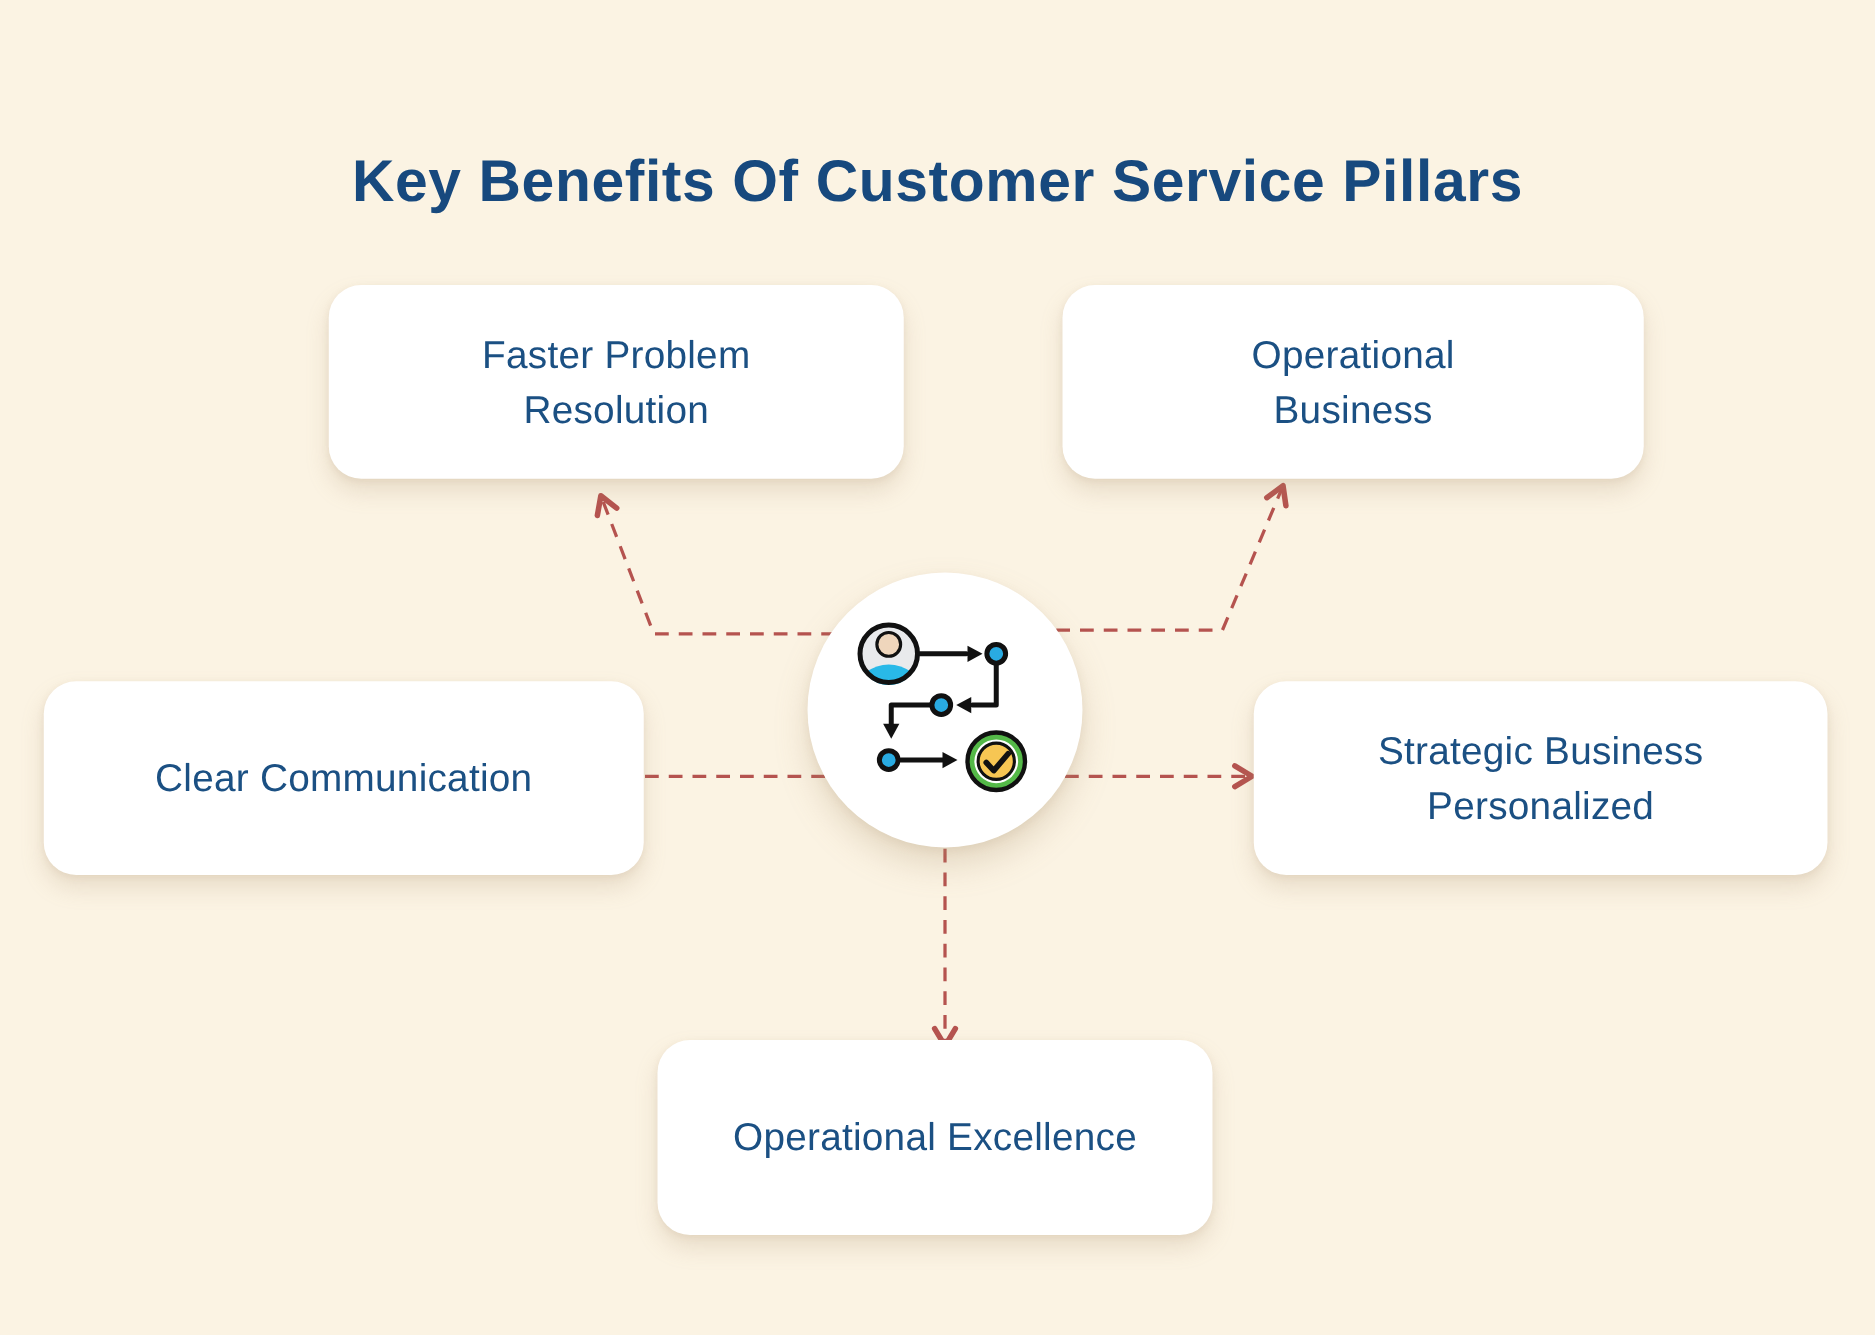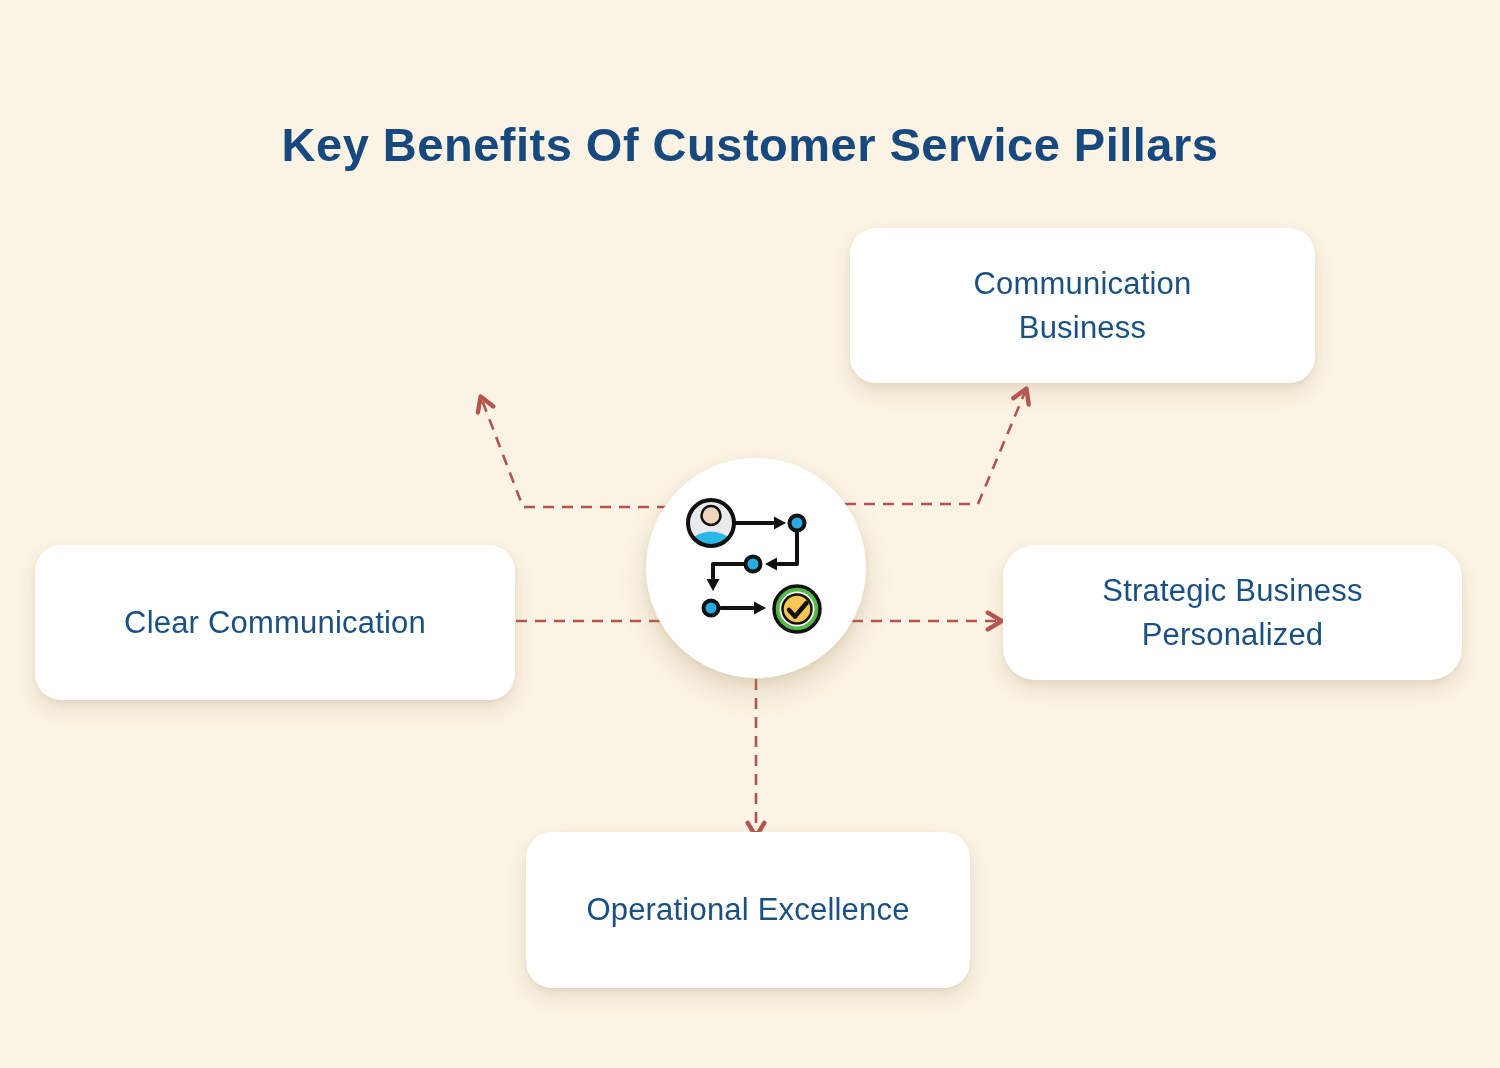--- a/index.html
+++ b/index.html
@@ -40,21 +40,21 @@
     color: #1B5083;
     font-size: 31px;
     line-height: 44px;
     letter-spacing: 0.2px;
   }
   .card-line:empty { display: none; }
 
   .card-faster       { left: 263px;  top: 228px; width: 460px; height: 155px; }
   .card-personalized { left: 850px;  top: 228px; width: 465px; height: 155px; }
   .card-clear        { left: 35px;   top: 545px; width: 480px; height: 155px; }
-  .card-strategic    { left: 1003px; top: 545px; width: 459px; height: 135px; border-radius: 32px; }
+  .card-strategic    { left: 1003px; top: 545px; width: 459px; height: 155px; }
   .card-operational  { left: 526px;  top: 832px; width: 444px; height: 156px; }
 
   .center-hub {
     position: absolute;
     left: 646px; top: 458px;
     width: 220px; height: 220px;
     background: #FFFFFF;
     border-radius: 50%;
     box-shadow: 0 14px 26px rgba(173, 146, 112, 0.28), 0 3px 8px rgba(173, 146, 112, 0.14);
     display: flex; align-items: center; justify-content: center;
@@ -76,23 +76,27 @@
     </defs>
     <g fill="none" stroke="#B5534F" stroke-width="2.6" stroke-dasharray="11 8">
       <path d="M 668 507 L 523 507 L 482 400" marker-end="url(#chev)"></path>
       <path d="M 845 504 L 978 504 L 1025 392" marker-end="url(#chev)"></path>
       <path d="M 660 621 L 500 621" marker-end="url(#chev)"></path>
       <path d="M 852 621 L 998 621" marker-end="url(#chev)"></path>
       <path d="M 756 679 L 756 833" marker-end="url(#chev)"></path>
     </g>
   </svg>
 
+  <div class="benefit-card card-faster">
+    <span class="card-line">Faster Problem</span>
+    <span class="card-line">Resolution</span>
+  </div>
 
   <div class="benefit-card card-personalized">
-    <span class="card-line">Communication</span>
+    <span class="card-line">Operational</span>
     <span class="card-line">Business</span>
   </div>
 
   <div class="benefit-card card-clear">
     <span class="card-line">Clear Communication</span>
 
   </div>
 
   <div class="benefit-card card-strategic">
     <span class="card-line">Strategic Business</span>

